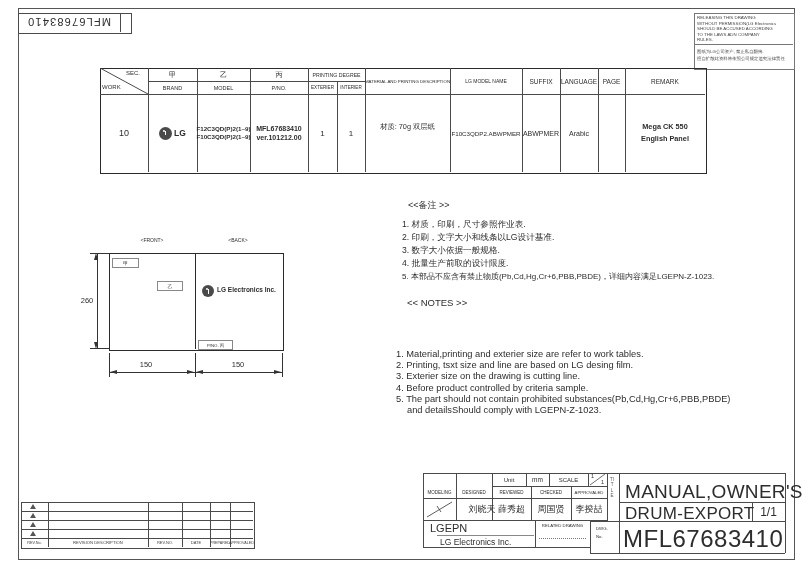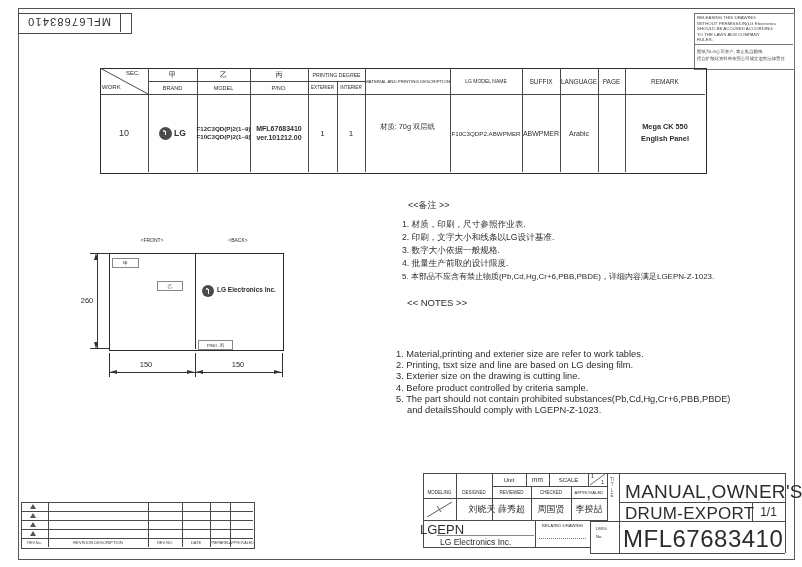--- a/index.html
+++ b/index.html
@@ -201,21 +201,21 @@
 
   <svg class="ab" style="left:423px;top:498px;" width="33" height="22">
     <line x1="4" y1="19" x2="29" y2="4" stroke="#4a4a4a" stroke-width="0.9"></line>
     <line x1="14" y1="8" x2="18" y2="14" stroke="#4a4a4a" stroke-width="0.9"></line>
   </svg>
   <div class="c" style="left:456px;top:498px;width:36px;height:22px;font-size:9px;padding-left:8px;">刘晓天</div>
   <div class="c" style="left:492px;top:498px;width:39px;height:22px;font-size:9px;">薛秀超</div>
   <div class="c" style="left:531px;top:498px;width:40px;height:22px;font-size:9px;">周国贤</div>
   <div class="c" style="left:571px;top:498px;width:36px;height:22px;font-size:9px;">李揆喆</div>
 
-  <div class="ab nw" style="left:420px;top:522px;font-size:13px;">LGEPN</div>
+  <div class="ab nw" style="left:430px;top:522px;font-size:11px;">LGEPN</div>
   <div class="hl" style="left:437px;top:535px;width:97px;background:#888;"></div>
   <div class="ab nw" style="left:440px;top:537px;font-size:8.5px;">LG Electronics Inc.</div>
   <div class="c nw" style="left:535px;top:521px;width:55px;height:8px;font-size:4.3px;">RELATED DRAWING</div>
   <div class="ab" style="left:539px;top:538px;width:47px;border-top:1px dotted #777;"></div>
   <div class="ab" style="left:596px;top:526px;font-size:4.3px;">DWG.</div>
   <div class="ab" style="left:596px;top:534px;font-size:4.3px;">No.</div>
 
   
   <div class="vl" style="left:785px;top:473px;height:80px;"></div>
   <div class="hl" style="left:619px;top:502px;width:166px;"></div>

